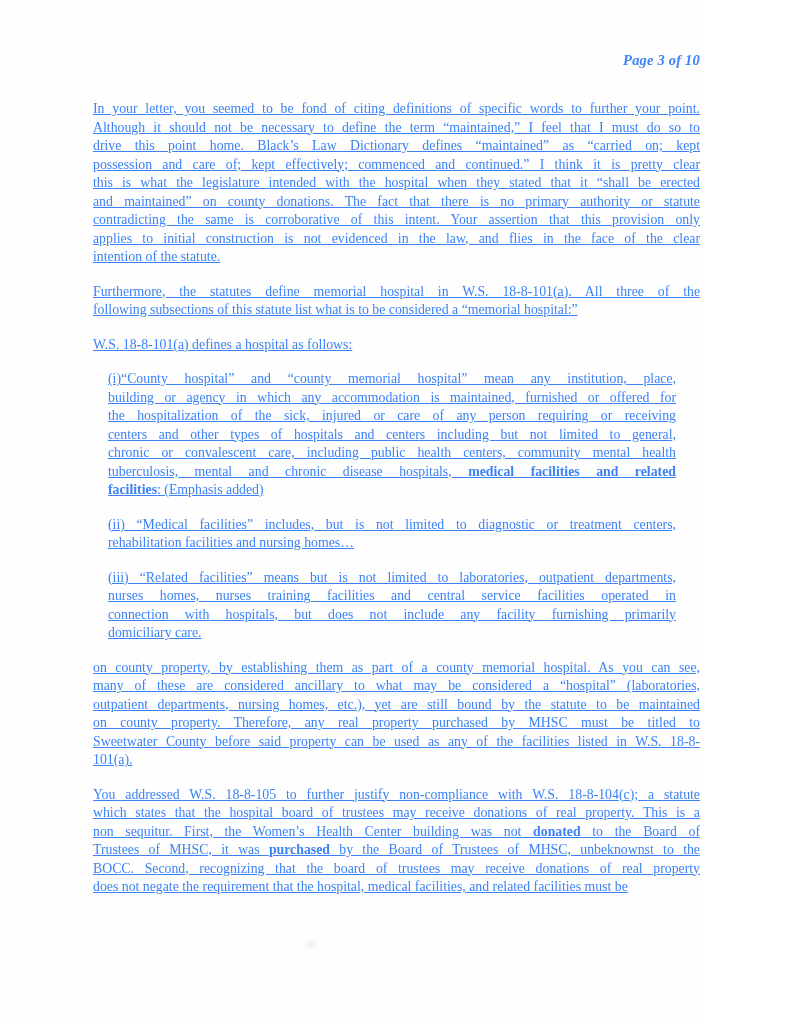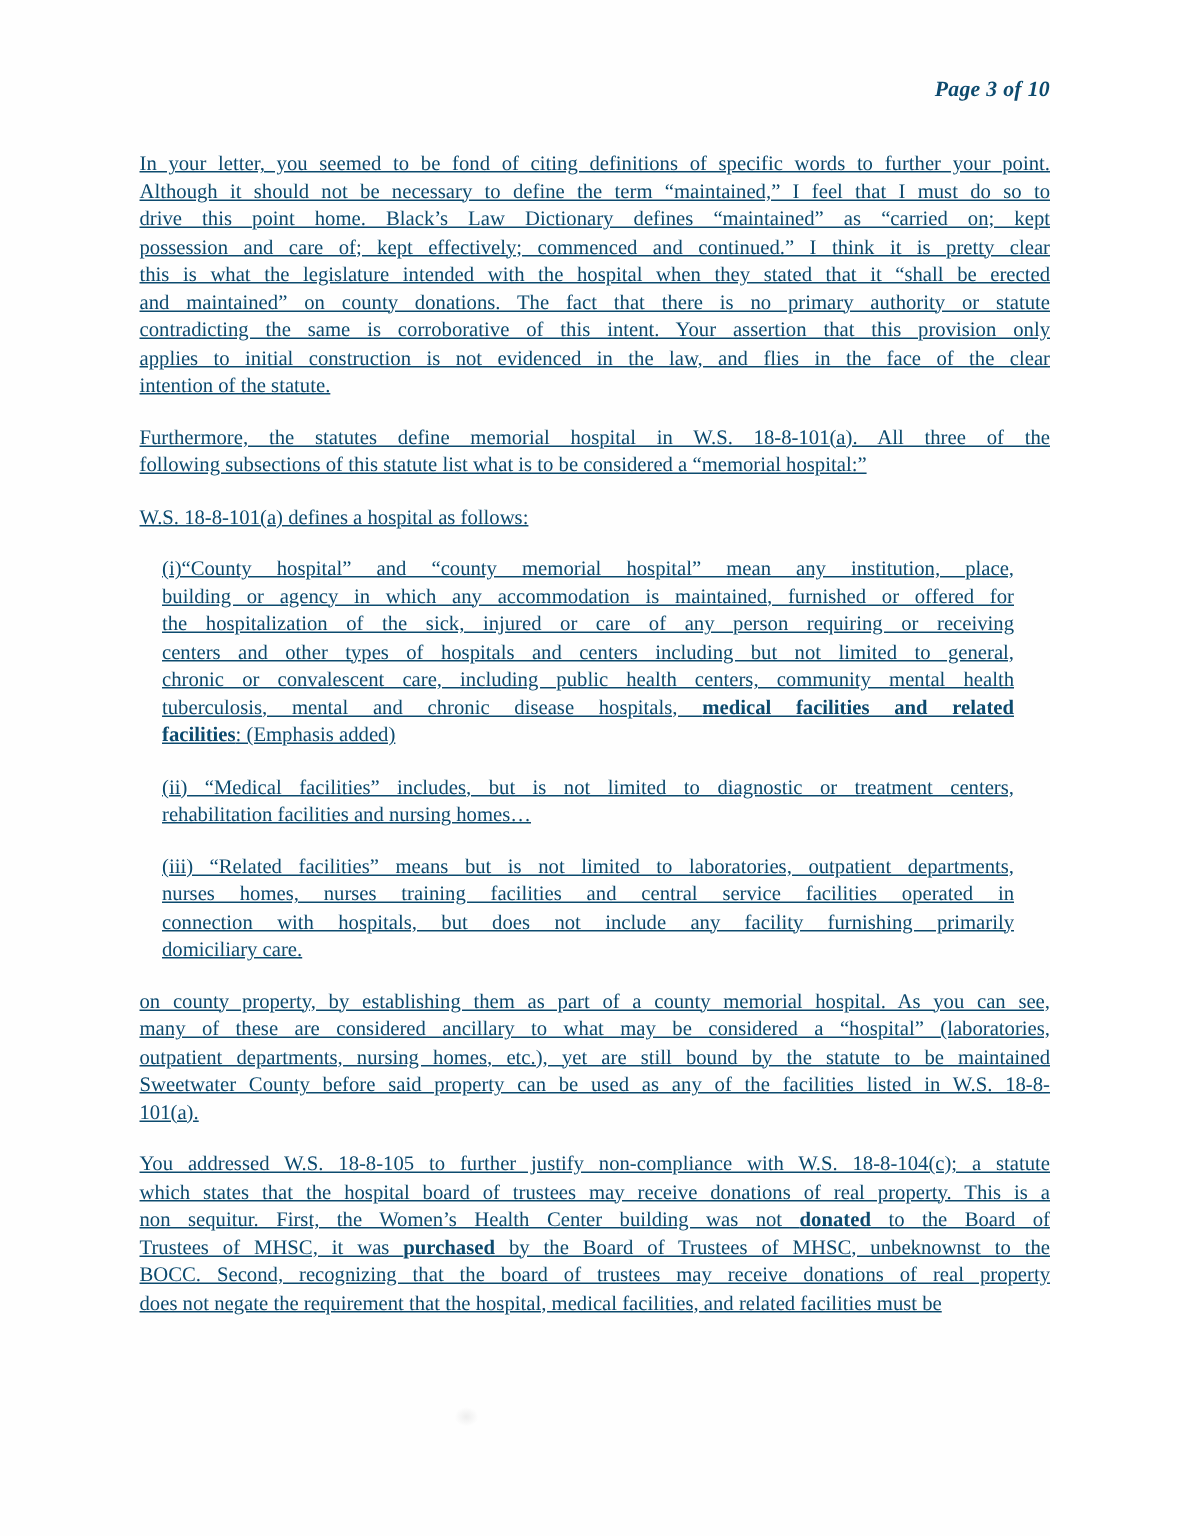--- a/index.html
+++ b/index.html
@@ -6,21 +6,21 @@
     margin: 0;
     padding: 0;
     background: #ffffff;
   }
   .page {
     position: relative;
     width: 700px;
     height: 1024px;
     background: #fefefe;
     font-family: "Liberation Serif", "DejaVu Serif", serif;
-    color: #0c4a6e;
+    color: #3b82f6;
     overflow: hidden;
   }
   .header {
     position: absolute;
     top: 52px;
     left: 93px;
     width: 607px;
     text-align: right;
     font-weight: bold;
     font-style: italic;
@@ -103,20 +103,21 @@
       <div class="para indent">
         <div class="line"><span class="seg">(iii) “Related facilities” means but is not limited to laboratories, outpatient departments,</span></div>
         <div class="line"><span class="seg">nurses homes, nurses training facilities and central service facilities  operated in</span></div>
         <div class="line"><span class="seg">connection with hospitals, but does not include any facility furnishing primarily</span></div>
         <div class="line last"><span class="seg">domiciliary care.</span></div>
       </div>
       <div class="para">
         <div class="line"><span class="seg">on county property, by establishing them as part of a county memorial hospital.  As you can see,</span></div>
         <div class="line"><span class="seg">many of these are considered ancillary to what may be considered a “hospital” (laboratories,</span></div>
         <div class="line"><span class="seg">outpatient departments, nursing homes, etc.), yet are still bound by the statute to be maintained</span></div>
+        <div class="line"><span class="seg">on county property. Therefore, any real property purchased by MHSC must be titled to</span></div>
         <div class="line"><span class="seg">Sweetwater County before said property can be used as any of the facilities listed in W.S. 18-8-</span></div>
         <div class="line last"><span class="seg">101(a).</span></div>
       </div>
       <div class="para">
         <div class="line"><span class="seg">You addressed W.S. 18-8-105 to further justify non-compliance with W.S. 18-8-104(c); a statute</span></div>
         <div class="line"><span class="seg">which states that the hospital board of trustees may receive donations of real property. This is a</span></div>
         <div class="line"><span class="seg">non sequitur. First, the Women’s Health Center building was not </span><span class="seg bold">donated</span><span class="seg"> to the Board of</span></div>
         <div class="line"><span class="seg">Trustees of MHSC, it was </span><span class="seg bold">purchased</span><span class="seg"> by the Board of Trustees of MHSC, unbeknownst to the</span></div>
         <div class="line"><span class="seg">BOCC.  Second, recognizing that the board of trustees may receive donations of real property</span></div>
         <div class="line last"><span class="seg">does not negate the requirement that the hospital, medical facilities, and related facilities must be</span></div>

